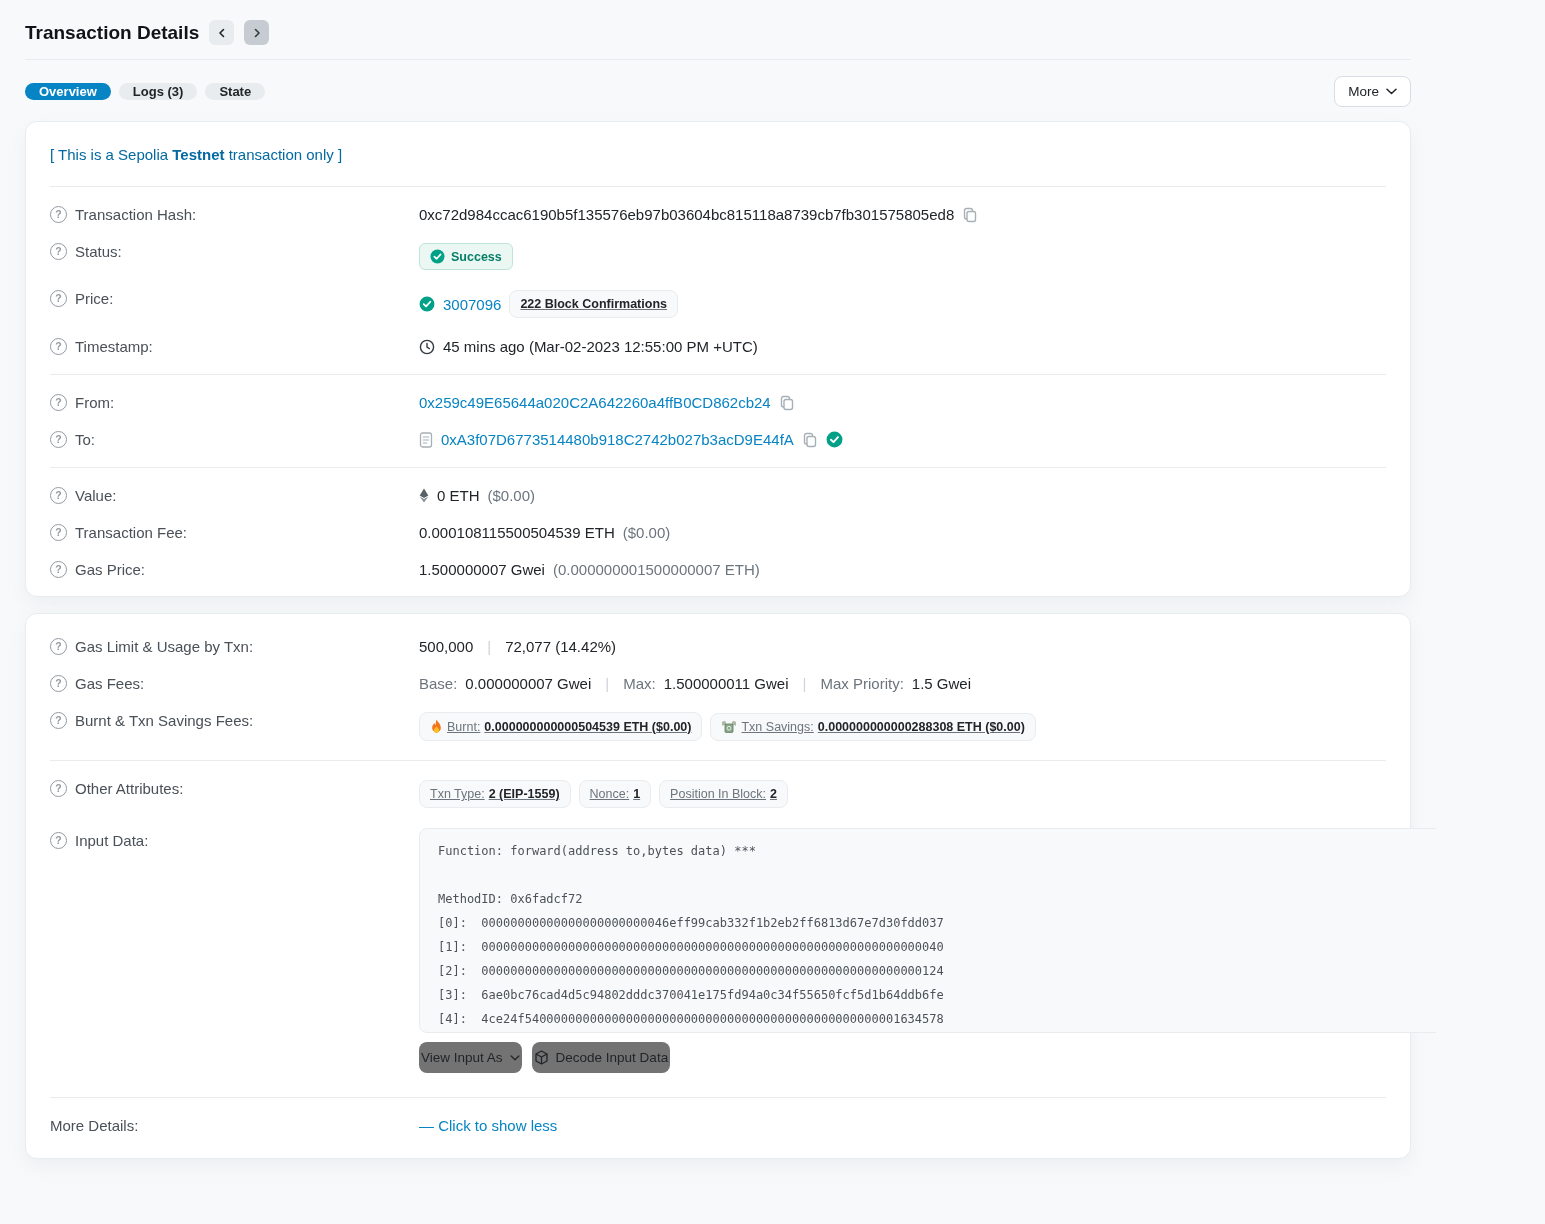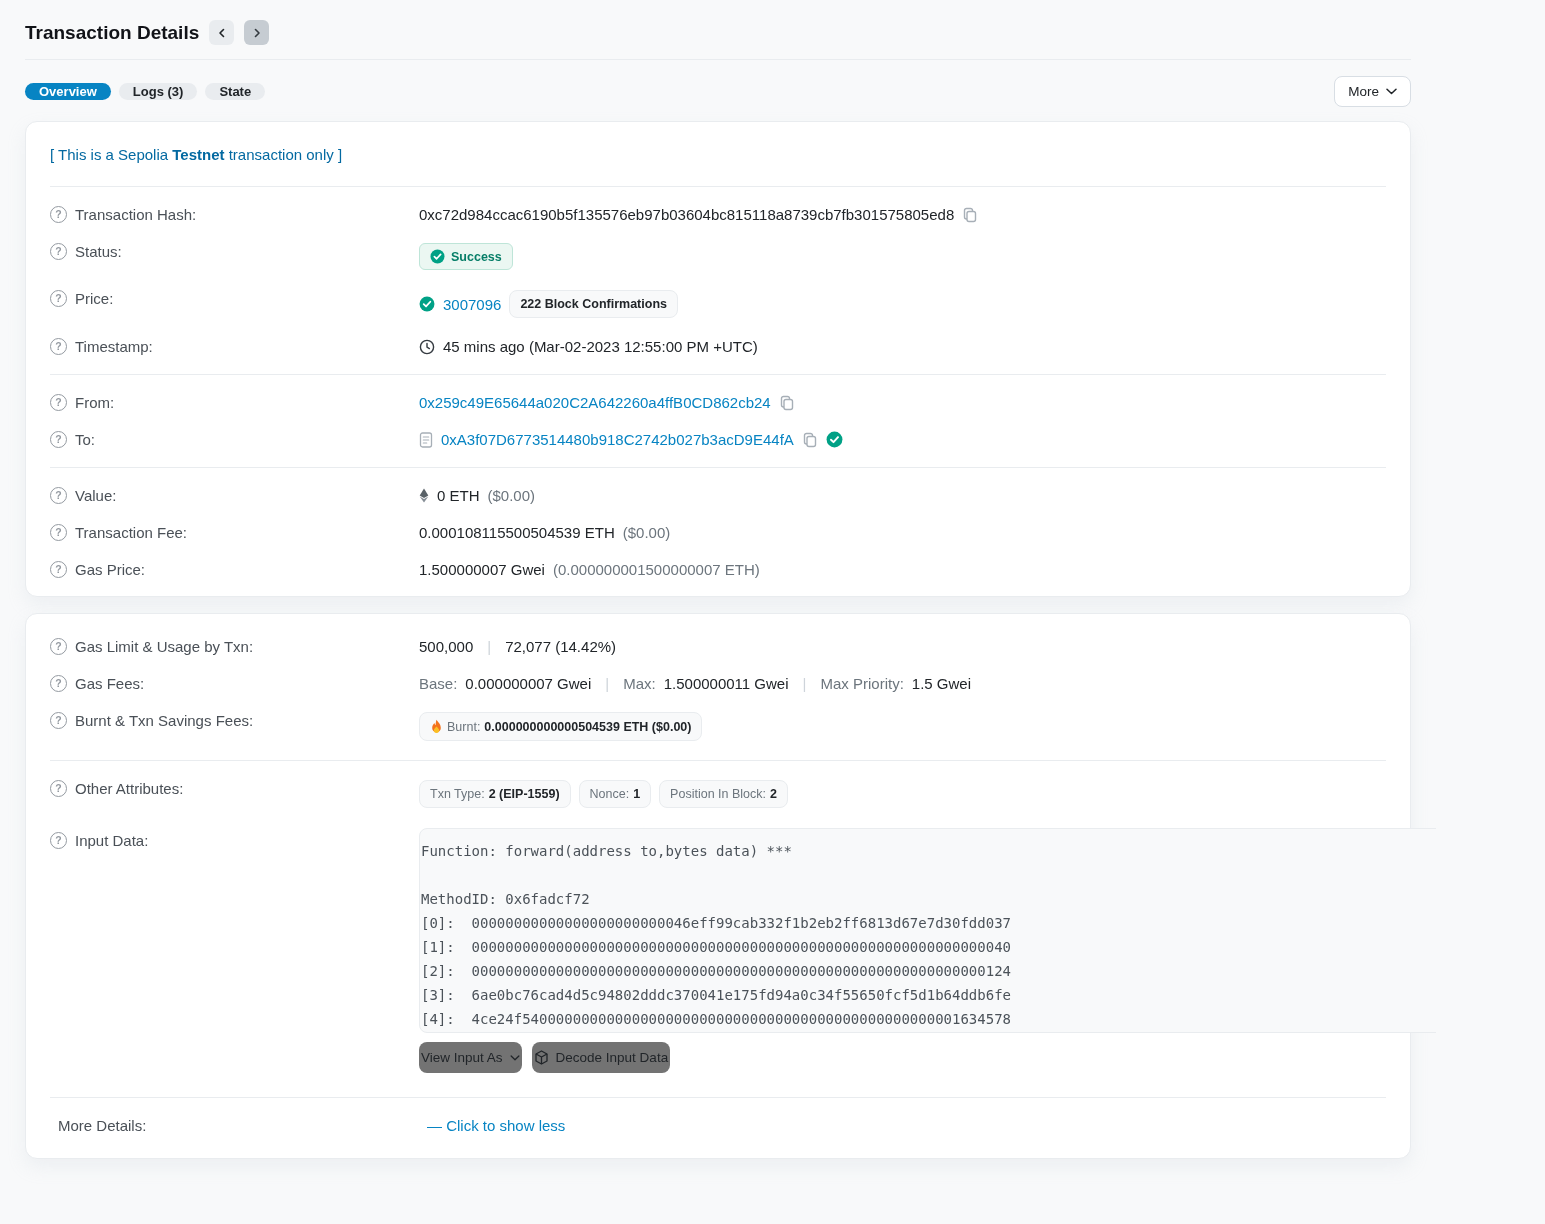--- a/index.html
+++ b/index.html
@@ -38,25 +38,25 @@
   .row { display:flex; align-items:flex-start; padding:10px 0; }
   .row-label { width:369px; flex:none; display:flex; align-items:center; gap:8px; color:#4a5057; }
   .row-value { flex:1; display:flex; align-items:center; gap:8px; flex-wrap:wrap; color:#212529; }
   .q-icon { width:17px; height:17px; flex:none; border:1px solid #949aa1; border-radius:50%; color:#949aa1; font-size:10.5px; line-height:15px; text-align:center; font-weight:bold; }
   .muted { color:#6c757d; }
   .sep { color:#ced4da; margin:0 6px; }
   .link { color:#0784c3; text-decoration:none; cursor:pointer; }
   .icon-btn { background:none; border:none; cursor:pointer; display:flex; align-items:center; padding:0; }
 
   .status-badge { display:inline-flex; align-items:center; gap:6px; background:#ebf7f2; border:1px solid #bee5d8; border-radius:6px; padding:5px 10px; color:#077e68; font-size:12.5px; font-weight:bold; }
-  .pill-badge { display:inline-flex; align-items:center; gap:4px; background:#f8f9fa; border:1px solid #e9ecef; border-radius:8px; padding:6px 10px; font-size:12.5px; color:#6c757d; }
+  .pill-badge { display:inline-flex; align-items:center; gap:4px; background:#f8f9fa; border:1px solid #e9ecef; border-radius:8px; padding:6px 10px; font-size:12.5px; color:#6c757d;text-decoration:underline; }
   .pill-badge b { color:#212529; }
 
   
-  .inputdata-box { position:relative; width:1077px; height:205px; background:#f8f9fa; border:1px solid #e9ecef; border-radius:8px; padding:10px 26px 0 1px; overflow:hidden; font-family:"DejaVu Sans Mono", monospace; font-size:14px; color:#4b5259; }
+  .inputdata-box { position:relative; width:1077px; height:205px; background:#f8f9fa; border:1px solid #e9ecef; border-radius:8px; padding:10px 26px 0 18px; overflow:hidden; font-family:"DejaVu Sans Mono", monospace; font-size:12px; color:#4b5259; }
   .code-line { min-height:24px; line-height:24px; white-space:pre; }
   .fake-scrollbar { position:absolute; top:2px; right:3px; bottom:4px; width:12px; background:#fcfcfd; border-radius:6px; }
   .fake-thumb { position:absolute; top:2px; left:2px; width:8px; height:46%; background:#c3cad1; border-radius:8px; }
   .resize-grip { position:absolute; right:1px; bottom:1px; width:11px; height:11px; background:
       linear-gradient(135deg, transparent 0 50%, #adb5bd 50% 56%, transparent 56% 66%, #adb5bd 66% 72%, transparent 72%); }
   .input-actions { display:flex; gap:10px; margin-top:9px; }
   .input-action-btn { display:flex; align-items:center; gap:7px; background:#737373; border:none; border-radius:8px; padding:8px 2px; font-size:13.5px; color:#212529; cursor:pointer; }
 
   svg { display:block; }
 </style>
@@ -310,20 +310,32 @@
       <div class="row-value">
         <span class="pill-badge">
           <span>
             <svg width="13" height="15" viewBox="0 0 13 15">
                 <path d="M6.5 0.8 C7.6 3 10.8 4.6 10.8 9 a4.3 4.3 0 0 1 -8.6 0 C2.2 6.6 3.4 5.2 4.4 4 C4.6 5 5 5.6 5.7 6.2 C5.7 4 5.9 2.3 6.5 0.8 Z" fill="#f4731c"></path>
                 <path d="M6.5 14 a2.6 2.6 0 0 1 -2.6 -2.7 c0 -1.5 1.2 -2.2 2.6 -3.8 c1.4 1.6 2.6 2.3 2.6 3.8 A2.6 2.6 0 0 1 6.5 14 Z" fill="#fbbf24"></path>
               </svg>
           </span>
           <span>Burnt:</span>
           <b>0.000000000000504539 ETH ($0.00)</b>
+        </span>
+        <span class="pill-badge">
+          <span>
+            <svg width="16" height="13" viewBox="0 0 16 13">
+                <path d="M1 2 C2.5 0.6 4 0.6 5 2 L5 6 C4 4.8 2.5 4.8 1 6 Z" fill="#b0b8a8"></path>
+                <path d="M15 2 C13.5 0.6 12 0.6 11 2 L11 6 C12 4.8 13.5 4.8 15 6 Z" fill="#b0b8a8"></path>
+                <rect x="4" y="4" width="8" height="8.4" rx="1" fill="#8aa88a" stroke="#5d7a5d" stroke-width="0.8"></rect>
+                <circle cx="8" cy="8.2" r="1.9" fill="none" stroke="#eef3ee" stroke-width="0.9"></circle>
+              </svg>
+          </span>
+          <span>Txn Savings:</span>
+          <b>0.000000000000288308 ETH ($0.00)</b>
         </span>
       </div>
     </div>
 
     <hr class="card-divider">
 
     <div class="row">
       <div class="row-label">
         <span class="q-icon">?</span>
         <span>Other Attributes:</span>
@@ -382,21 +394,21 @@
                 </svg>
             </span>
             <span>Decode Input Data</span>
           </button>
         </div>
       </div>
     </div>
 
     <hr class="card-divider" style="margin-top:14px;">
 
-    <div class="row" style="margin-bottom:6px;margin-left:8px;">
+    <div class="row" style="margin-bottom:6px;">
       <div class="row-label">
         <span>More Details:</span>
       </div>
       <div class="row-value">
         <a class="link">— Click to show less</a>
       </div>
     </div>
 
   </div>
 </div>

